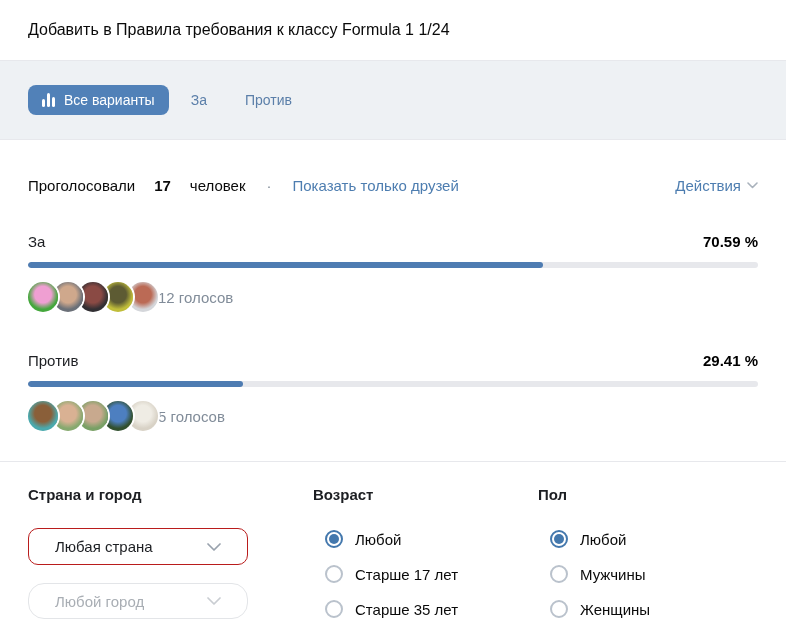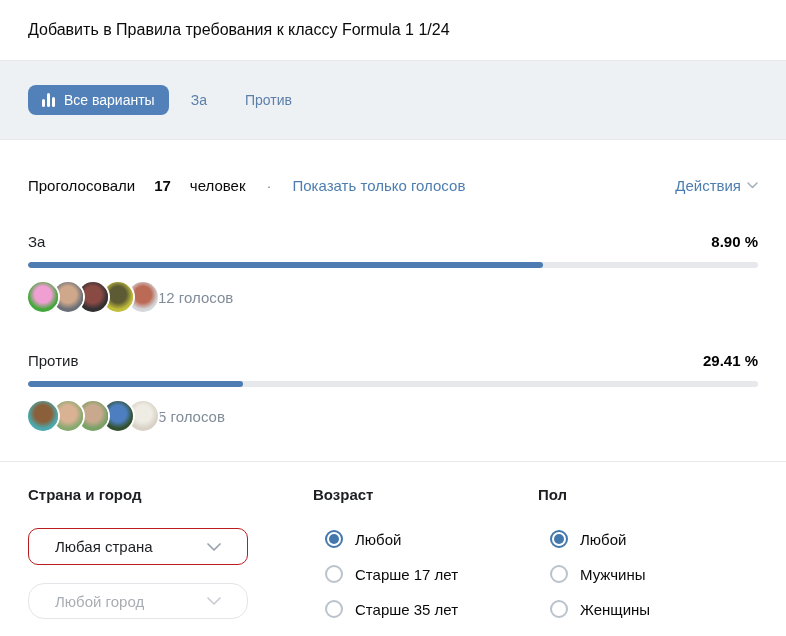--- a/index.html
+++ b/index.html
@@ -104,36 +104,36 @@
   </div>
 
   <div class="content">
 
     <div class="summary-row">
       <div class="summary-left">
         <span>Проголосовали</span>
         <b>17</b>
         <span>человек</span>
         <span class="dot">·</span>
-        <a class="link">Показать только голосов</a>
+        <a class="link">Показать только друзей</a>
       </div>
       <div class="actions">
         <span>Действия</span>
         <span class="chev">
           <svg width="11" height="7" viewBox="0 0 11 7">
               <path d="M1 1l4.5 4.5L10 1" stroke="currentColor" stroke-width="1.6" fill="none" stroke-linecap="round" stroke-linejoin="round"></path>
             </svg>
         </span>
       </div>
     </div>
 
     <div>
       <div class="option-head">
         <span class="option-label">За</span>
-        <span class="percent">8.90 %</span>
+        <span class="percent">70.59 %</span>
       </div>
       <div class="bar-track">
         <div class="bar-fill" style="width: 70.59%;"></div>
       </div>
       <div class="voters">
         <div class="avatars">
           <span class="avatar" style="background: radial-gradient(circle at 50% 42%, rgb(239, 159, 210) 0px, rgb(239, 159, 210) 36%, rgb(68, 167, 60) 64%);"></span>
           <span class="avatar" style="background: radial-gradient(circle at 50% 42%, rgb(207, 168, 140) 0px, rgb(207, 168, 140) 36%, rgb(107, 112, 120) 64%);"></span>
           <span class="avatar" style="background: radial-gradient(circle at 50% 42%, rgb(138, 74, 68) 0px, rgb(138, 74, 68) 36%, rgb(50, 47, 51) 64%);"></span>
           <span class="avatar" style="background: radial-gradient(circle at 50% 42%, rgb(93, 91, 51) 0px, rgb(93, 91, 51) 36%, rgb(192, 189, 58) 64%);"></span>

